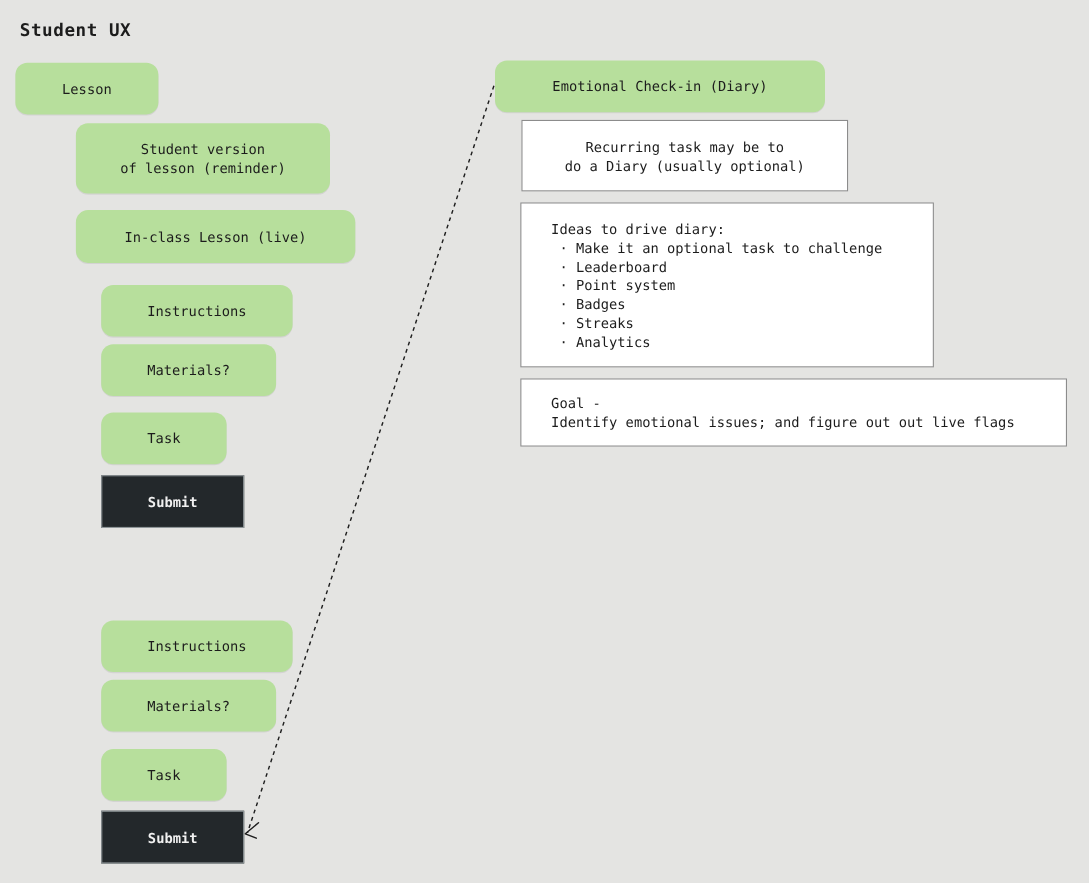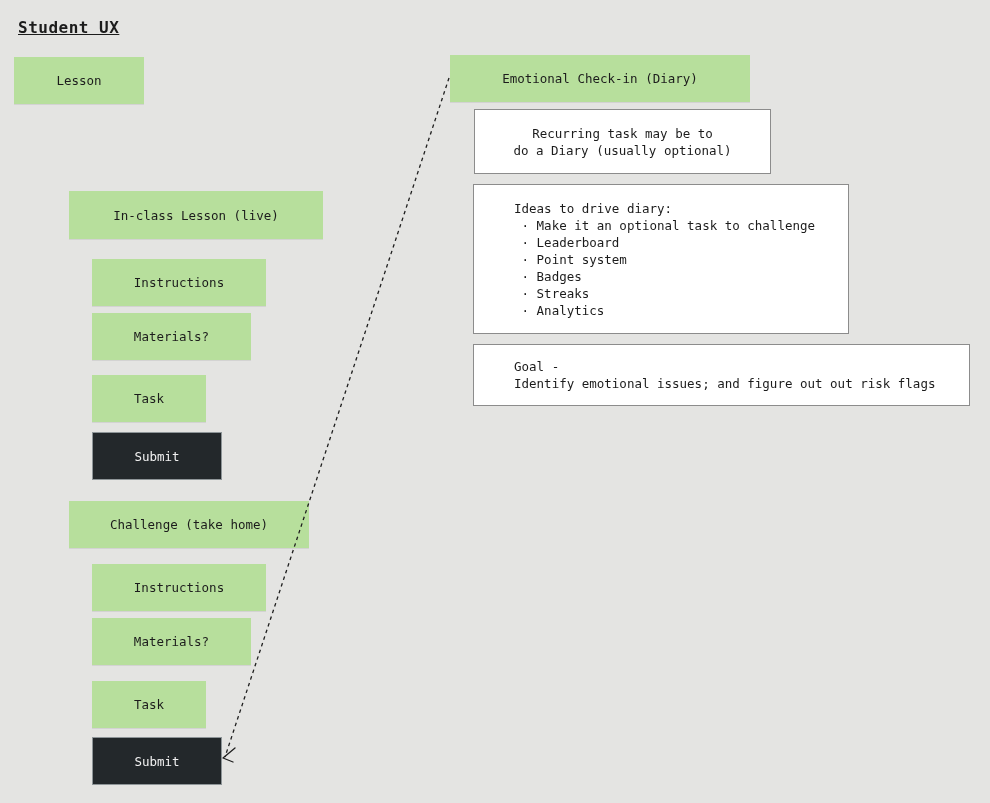--- a/index.html
+++ b/index.html
@@ -16,77 +16,80 @@
   html,body{margin:0;padding:0;}
   body{
     width:990px;height:803px;
     background:var(--background);
     font-family:"DejaVu Sans Mono","Liberation Mono",monospace;
     color:var(--text);
   }
   .canvas{position:relative;width:990px;height:803px;overflow:hidden;}
   .title{
     position:absolute;left:18px;top:18px;
-    font-size:16px;font-weight:bold;letter-spacing:0.5px;text-decoration:underline;
+    font-size:16px;font-weight:bold;letter-spacing:0.5px;
   }
   .node{
     position:absolute;box-sizing:border-box;
     display:flex;align-items:center;justify-content:center;
     text-align:center;font-size:12.5px;line-height:17px;
     white-space:pre-line;
   }
   .node.green{
     background:var(--node-green);
     box-shadow:0 1px 0 rgba(0,0,0,0.07);
+    border-radius:11px;
   }
   .node.dark{
     background:var(--node-dark-fill);
     color:var(--node-dark-text);
     border:1.5px solid var(--node-dark-border);
+    font-weight:bold;
   }
   .note{
     position:absolute;box-sizing:border-box;
     background:var(--note-fill);
     border:1px solid var(--note-border);
     font-size:12.5px;line-height:17px;
   }
   .note.center{
     display:flex;align-items:center;justify-content:center;
     text-align:center;white-space:pre;
   }
   .note.left{
     display:flex;flex-direction:column;justify-content:center;
-    white-space:pre;padding-left:40px;
+    white-space:pre;padding-left:27px;
   }
   svg.connector-layer{
     position:absolute;left:0;top:0;pointer-events:none;
   }
   svg.connector-layer path{pointer-events:stroke;}
 </style>
 </head>
 <body>
 
 <div class="canvas">
 
   <div class="title">Student UX</div>
 
   <div class="node green" style="left:14px;top:57px;width:130px;height:47px">Lesson</div>
 
+  <div class="node green" style="left:69px;top:112px;width:231px;height:64px">Student version
+of lesson (reminder)</div>
 
   <div class="node green" style="left:69px;top:191px;width:254px;height:48px">In-class Lesson (live)</div>
 
   <div class="node green" style="left:92px;top:259px;width:174px;height:47px">Instructions</div>
 
   <div class="node green" style="left:92px;top:313px;width:159px;height:47px">Materials?</div>
 
   <div class="node green" style="left:92px;top:375px;width:114px;height:47px">Task</div>
 
   <div class="node dark" style="left:92px;top:432px;width:130px;height:48px">Submit</div>
 
-  <div class="node green" style="left:69px;top:501px;width:240px;height:47px">Challenge (take home)</div>
 
   <div class="node green" style="left:92px;top:564px;width:174px;height:47px">Instructions</div>
 
   <div class="node green" style="left:92px;top:618px;width:159px;height:47px">Materials?</div>
 
   <div class="node green" style="left:92px;top:681px;width:114px;height:47px">Task</div>
 
   <div class="node dark" style="left:92px;top:737px;width:130px;height:48px">Submit</div>
 
   <div class="node green" style="left:450px;top:55px;width:300px;height:47px">Emotional Check-in (Diary)</div>
@@ -96,20 +99,20 @@
 
   <div class="note left" style="left:473px;top:184px;width:376px;height:150px">Ideas to drive diary:
  · Make it an optional task to challenge
  · Leaderboard
  · Point system
  · Badges
  · Streaks
  · Analytics</div>
 
   <div class="note left" style="left:473px;top:344px;width:497px;height:62px">Goal -
-Identify emotional issues; and figure out out risk flags</div>
+Identify emotional issues; and figure out out live flags</div>
 
   <svg class="connector-layer" width="990" height="803" viewBox="0 0 990 803">
     <path d="M449 78 L225 757" fill="none" stroke="var(--connector)" stroke-width="1.3" stroke-dasharray="3.5 3.5"></path>
     <path d="M235 748 L223 758 L233 762" fill="none" stroke="var(--connector)" stroke-width="1.3" stroke-linecap="round" stroke-linejoin="round"></path>
   </svg>
 
 </div>
 
 </body></html>

